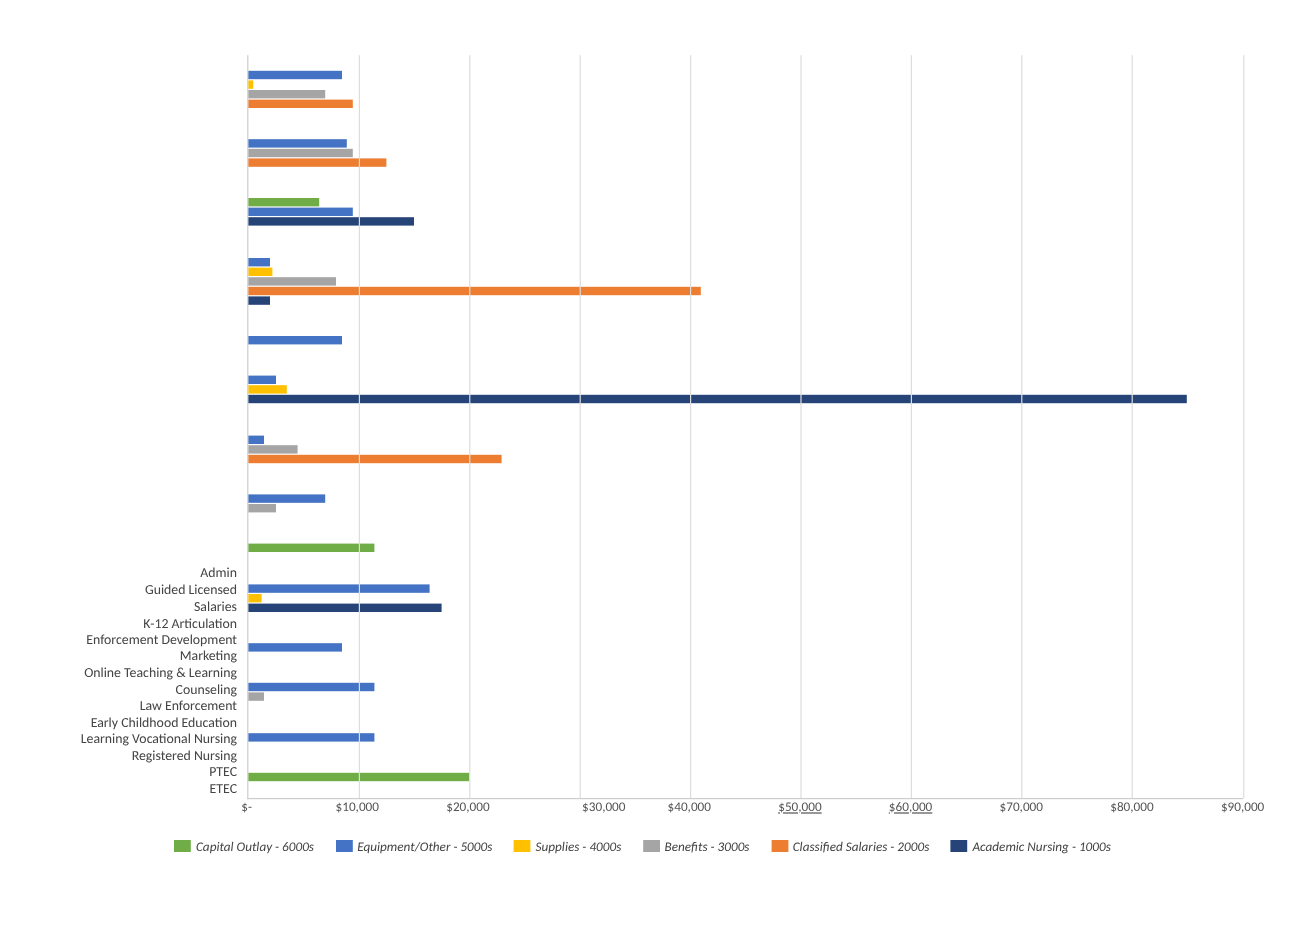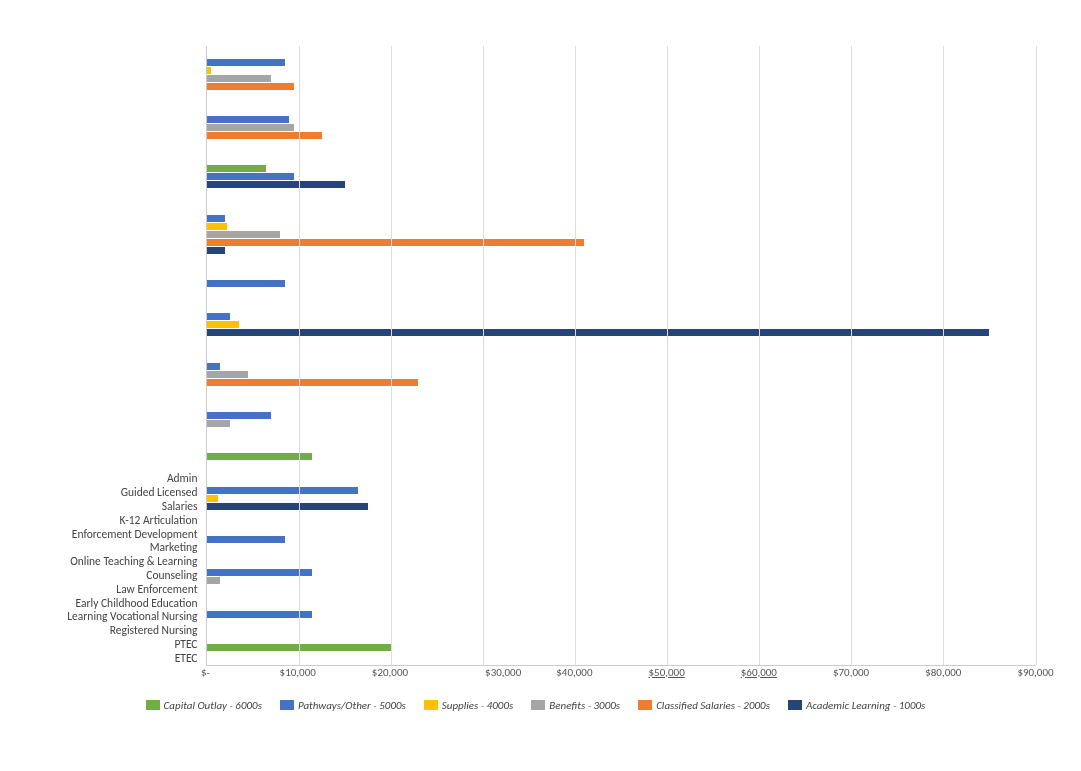--- a/index.html
+++ b/index.html
@@ -299,32 +299,32 @@
       <div class="x-label" style="left: 100%;">$90,000</div>
     </div>
 
   <div class="legend" id="legend">
       <div class="legend-item">
         <div class="legend-swatch" style="background-color: rgb(112, 173, 71);"></div>
         <span>Capital Outlay - 6000s</span>
       </div>
       <div class="legend-item">
         <div class="legend-swatch" style="background-color: rgb(68, 114, 196);"></div>
-        <span>Pathways/Other - 5000s</span>
+        <span>Equipment/Other - 5000s</span>
       </div>
       <div class="legend-item">
         <div class="legend-swatch" style="background-color: rgb(255, 192, 0);"></div>
         <span>Supplies - 4000s</span>
       </div>
       <div class="legend-item">
         <div class="legend-swatch" style="background-color: rgb(165, 165, 165);"></div>
         <span>Benefits - 3000s</span>
       </div>
       <div class="legend-item">
         <div class="legend-swatch" style="background-color: rgb(237, 125, 49);"></div>
         <span>Classified Salaries - 2000s</span>
       </div>
       <div class="legend-item">
         <div class="legend-swatch" style="background-color: rgb(38, 68, 120);"></div>
-        <span>Academic Learning - 1000s</span>
+        <span>Academic Nursing - 1000s</span>
       </div>
     </div>
 </div>
 
 </body></html>

